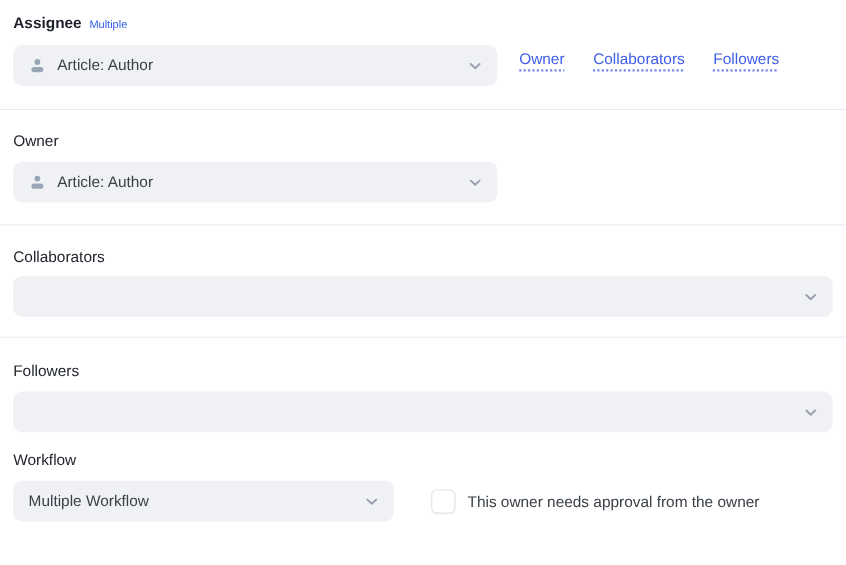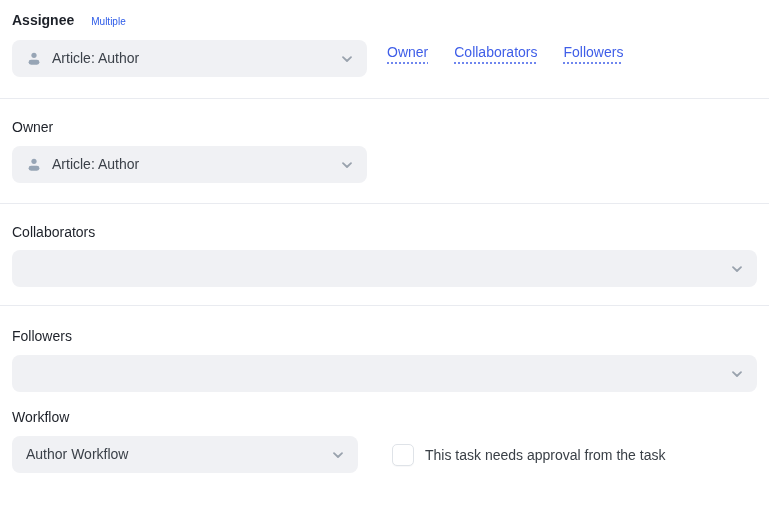--- a/index.html
+++ b/index.html
@@ -14,40 +14,40 @@
   }
   *{box-sizing:border-box;}
   html,body{margin:0;padding:0;}
   body{
     width:769px;height:514px;background:#ffffff;
     font-family:"Liberation Sans",sans-serif;font-size:14px;color:var(--label);
     overflow:hidden;
   }
   .section{padding:0 12px;}
   .section.divided{border-bottom:1px solid var(--divider);}
-  .label-row{display:flex;align-items:baseline;gap:17px;line-height:15px;}
+  .label-row{display:flex;align-items:baseline;gap:7px;line-height:15px;}
   .field-label{font-size:14px;font-weight:600;color:var(--label);}
   .field-label.normal{font-weight:500;}
   .action-link{font-size:10px;color:var(--blue);cursor:pointer;text-decoration:none;}
   .field-row{display:flex;align-items:flex-start;}
   .field{
     background:var(--field-bg);border-radius:8px;height:37px;
     display:flex;align-items:center;padding:0 14px;cursor:pointer;
   }
   .field .value{font-size:14px;color:var(--field-text);line-height:37px;white-space:nowrap;}
   .field .spacer{flex:1;}
   .person-icon{display:flex;align-items:center;margin-right:10px;flex:0 0 auto;}
   .chev{display:flex;align-items:center;flex:0 0 auto;}
   .links{display:flex;gap:26px;margin-left:20px;padding-top:4px;}
   .dotted-link{
     font-size:14px;color:#3f5ee8;cursor:pointer;
     text-decoration:underline dotted rgba(63,94,232,.75);
     text-underline-offset:5px;text-decoration-thickness:2px;
   }
-  .w-assignee{width:355px;}
+  .w-assignee{width:440px;}
   .w-full{width:745px;}
   .w-workflow{width:346px;}
   
   .sec-assignee{padding-top:13px;padding-bottom:21px;}
   .sec-assignee .field-row{margin-top:11px;}
   .sec-owner{padding-top:21px;padding-bottom:20px;}
   .sec-owner .field-row{margin-top:11px;}
   .sec-collaborators{padding-top:21px;padding-bottom:18px;}
   .sec-collaborators .field-row{margin-top:10px;}
   .sec-followers{padding-top:23px;}
@@ -150,26 +150,26 @@
     </div>
   </div>
 </div>
 
 <div class="section sec-workflow">
   <div class="label-row">
     <span class="field-label normal">Workflow</span>
   </div>
   <div class="field-row workflow-row">
     <div class="field w-workflow">
-      <span class="value">Author Workflow</span>
+      <span class="value">Multiple Workflow</span>
       <span class="spacer"></span>
       <span class="chev">
         <svg width="12" height="8" viewBox="0 0 12 8">
             <path d="M2 2.2 L6 6 L10 2.2" fill="none" stroke="#99a2ad" stroke-width="1.8" stroke-linecap="round" stroke-linejoin="round"></path>
           </svg>
       </span>
     </div>
     <div class="checkbox-group">
       <span class="checkbox"></span>
-      <span class="checkbox-label">This task needs approval from the task</span>
+      <span class="checkbox-label">This owner needs approval from the owner</span>
     </div>
   </div>
 </div>
 
 </body></html>

